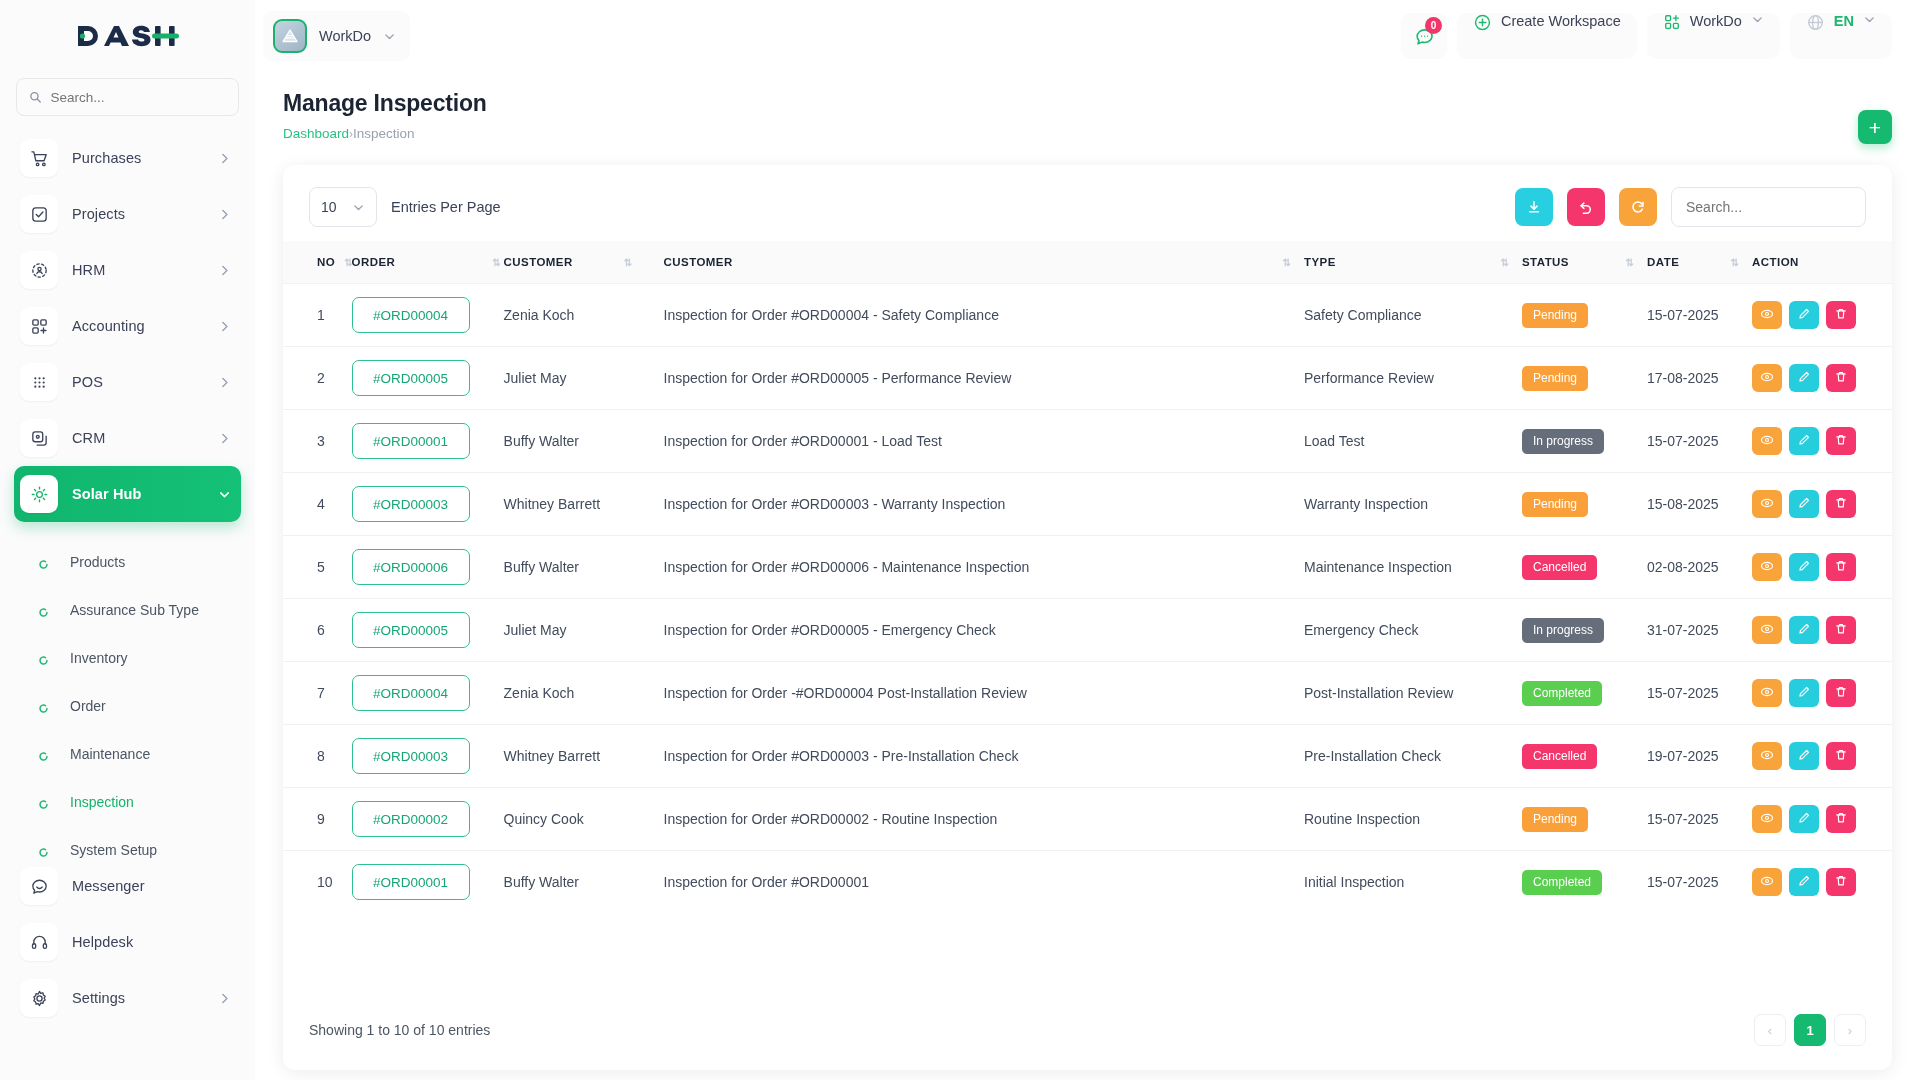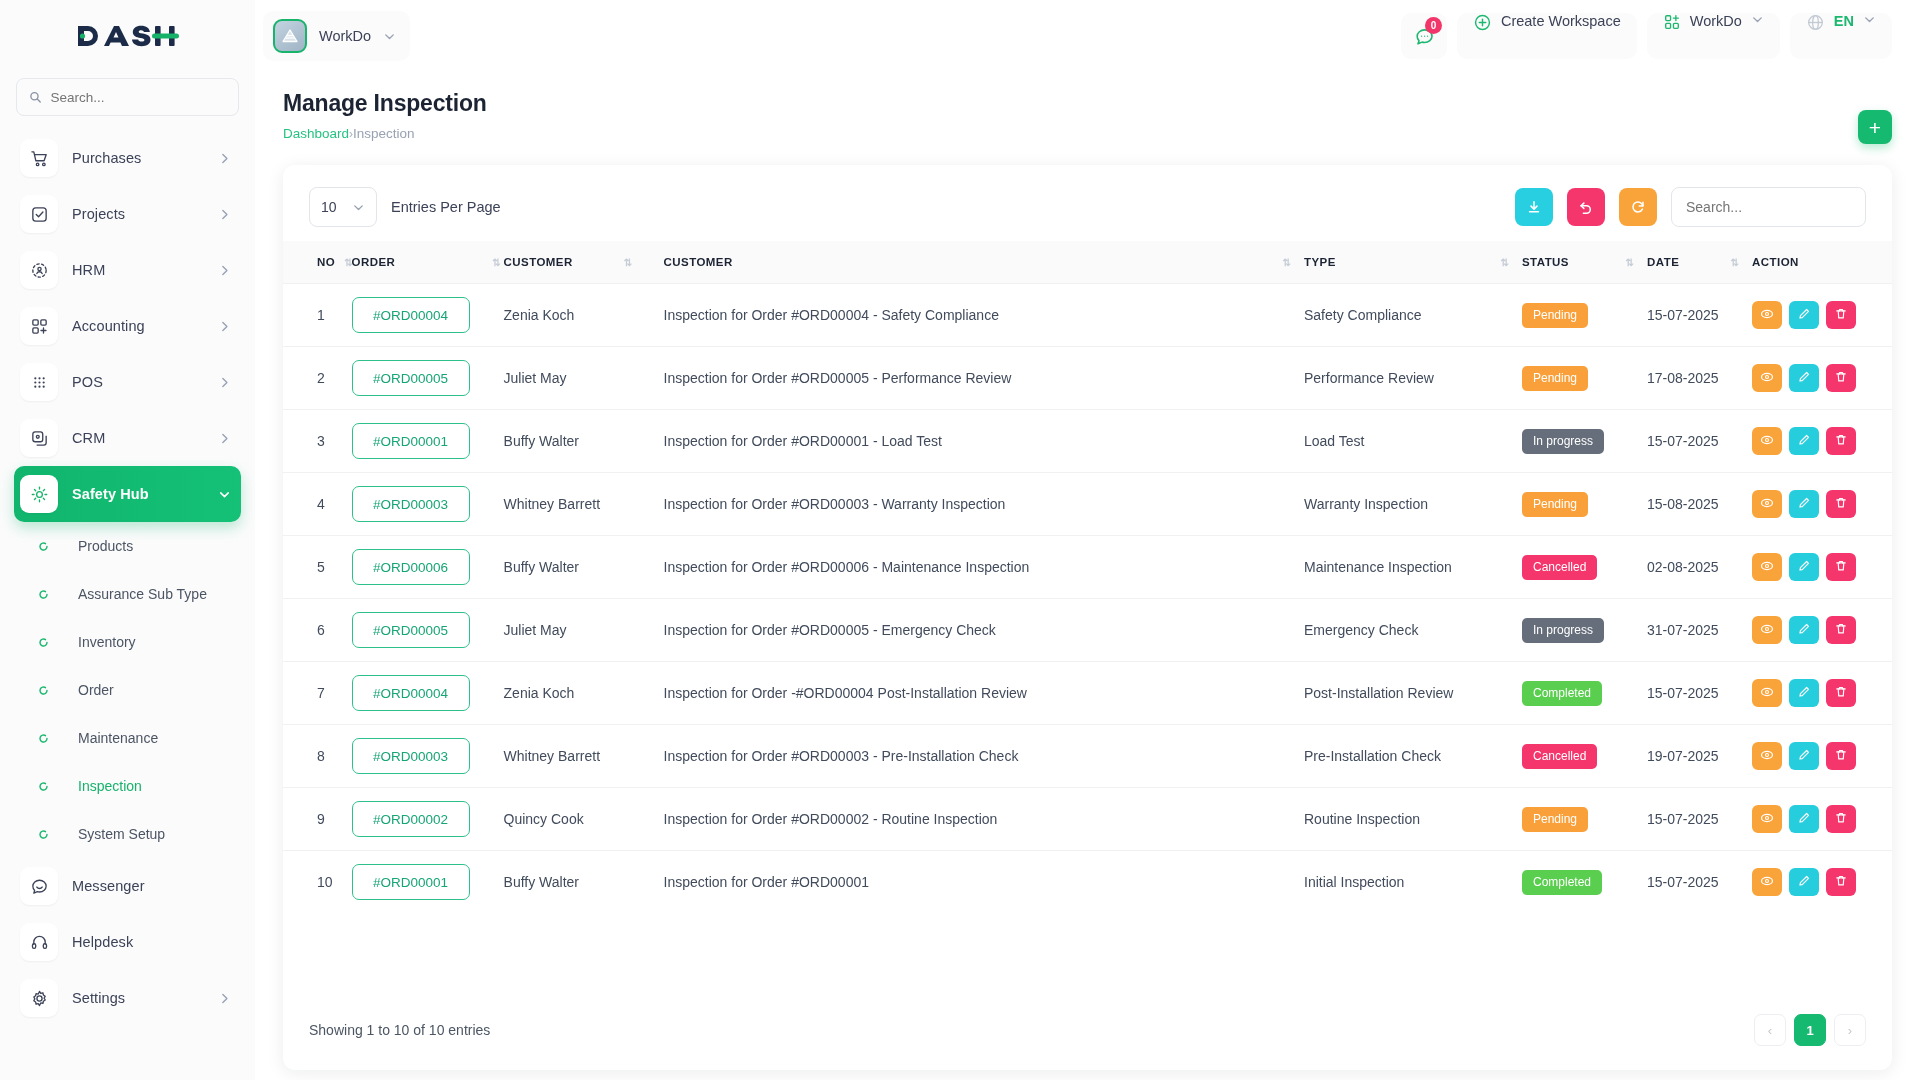--- a/index.html
+++ b/index.html
@@ -67,22 +67,22 @@
   .nav-label {
     font-size: 14.5px; color: #3c4257; flex: 1;
     letter-spacing: .1px;
   }
   .nav-item.active .nav-label { color: #fff; font-weight: 600; }
   .chev { color: #98a2b3; flex-shrink: 0; display:flex; }
   .nav-item.active .chev { color: #ffffff; }
 
   .submenu { padding-left: 4px; }
   .sub-item {
-    display: flex; align-items: center;
-    height: 48px; gap: 28px;
+    display: flex; align-items: flex-end;
+    height: 48px; gap: 20px;
     padding-left: 18px;
     cursor: pointer;
   }
   .sub-dot { width: 14px; display: flex; justify-content: center; }
   .sub-label { font-size: 14px; color: #4b5563; }
   .sub-item.active .sub-label { color: #16b26a; }
 
   
   .main {
     flex: 1; height: 1080px;
@@ -395,21 +395,21 @@
           <line x1="10" y1="2.4" x2="10" y2="4.2"></line>
             <line x1="10" y1="15.8" x2="10" y2="17.6"></line>
           <line x1="2.4" y1="10" x2="4.2" y2="10"></line>
             <line x1="15.8" y1="10" x2="17.6" y2="10"></line>
           <line x1="4.7" y1="4.7" x2="6" y2="6"></line>
             <line x1="14" y1="14" x2="15.3" y2="15.3"></line>
           <line x1="15.3" y1="4.7" x2="14" y2="6"></line>
             <line x1="6" y1="14" x2="4.7" y2="15.3"></line>
         </svg>
       </span>
-      <span class="nav-label">Safety Hub</span>
+      <span class="nav-label">Solar Hub</span>
       <span class="chev">
         <svg width="13" height="13" viewBox="0 0 16 16" fill="none" stroke="currentColor" stroke-width="1.9" stroke-linecap="round" stroke-linejoin="round">
             <polyline points="3.4,6 8,10.6 12.6,6"></polyline>
           </svg>
       </span>
     </div>
 
     <div class="submenu">
       <div class="sub-item">
         <span class="sub-dot">

